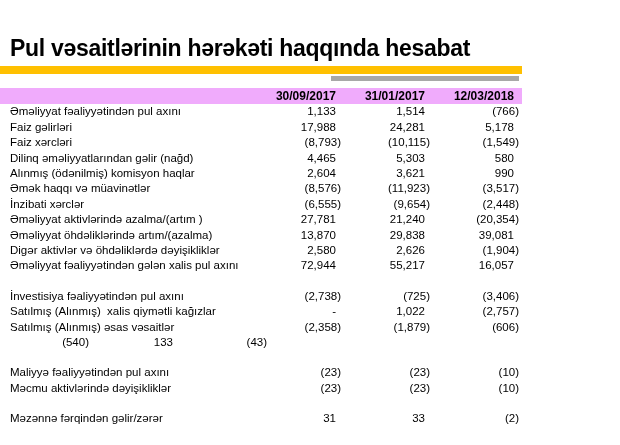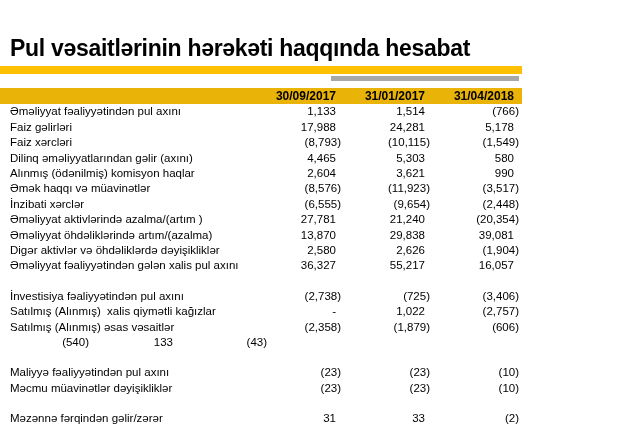--- a/index.html
+++ b/index.html
@@ -14,21 +14,21 @@
   .title {
     font-size: 23px; font-weight: bold; letter-spacing: -0.3px;
     padding: 6px 8px 0 10px; line-height: 1.25; white-space: nowrap;
   }
   .gold-bar { height: 8px; background: #FFC000; margin-top: 3px; }
   .gray-wrap { height: 7px; display: flex; justify-content: flex-end; align-items: center; margin-top: 1px; }
   .gray-bar { width: 188px; height: 5px; background: #A8A8A8; margin-right: 3px; }
 
   .table { margin-top: 6px; font-size: 11.5px; }
   .row { display: flex; height: 15.4px; align-items: center; padding-right: 3px; }
-  .row.header { background: #eab308; font-weight: bold; font-size: 12px; height: 16px; padding-left: 9px; }
+  .row.header { background: #f0abfc; font-weight: bold; font-size: 12px; height: 16px; padding-left: 9px; }
   .row.bold { font-weight: normal; }
   .row.spacer { height: 15px; }
   .cell.label { flex: 1; padding-left: 10px; white-space: pre; overflow: hidden; }
   .cell.num { width: 89px; text-align: right; white-space: nowrap; }
   .cell.num.pad { padding-right: 5px; }
 </style>
 </head>
 <body>
 
 <div class="page">
@@ -36,21 +36,21 @@
   <div class="gold-bar"></div>
   <div class="gray-wrap">
     <div class="gray-bar"></div>
   </div>
 
   <div class="table">
     <div class="row header">
       <div class="cell label"></div>
       <div class="cell num pad">30/09/2017</div>
       <div class="cell num pad">31/01/2017</div>
-      <div class="cell num pad">31/04/2018</div>
+      <div class="cell num pad">12/03/2018</div>
     </div>
     <div id="table-body">
         <div class="row bold">
           <div class="cell label">Əməliyyat fəaliyyətindən pul axını</div>
           <div class="cell num pad">1,133</div>
           <div class="cell num pad">1,514</div>
           <div class="cell num">(766)</div>
         </div>
         <div class="row">
           <div class="cell label">Faiz gəlirləri</div>
@@ -58,21 +58,21 @@
           <div class="cell num pad">24,281</div>
           <div class="cell num pad">5,178</div>
         </div>
         <div class="row">
           <div class="cell label">Faiz xərcləri</div>
           <div class="cell num">(8,793)</div>
           <div class="cell num">(10,115)</div>
           <div class="cell num">(1,549)</div>
         </div>
         <div class="row">
-          <div class="cell label">Dilinq əməliyyatlarından gəlir (axını)</div>
+          <div class="cell label">Dilinq əməliyyatlarından gəlir (nağd)</div>
           <div class="cell num pad">4,465</div>
           <div class="cell num pad">5,303</div>
           <div class="cell num pad">580</div>
         </div>
         <div class="row">
           <div class="cell label">Alınmış (ödənilmiş) komisyon haqlar</div>
           <div class="cell num pad">2,604</div>
           <div class="cell num pad">3,621</div>
           <div class="cell num pad">990</div>
         </div>
@@ -101,21 +101,21 @@
           <div class="cell num pad">39,081</div>
         </div>
         <div class="row bold">
           <div class="cell label">Digər aktivlər və öhdəliklərdə dəyişikliklər</div>
           <div class="cell num pad">2,580</div>
           <div class="cell num pad">2,626</div>
           <div class="cell num">(1,904)</div>
         </div>
         <div class="row bold">
           <div class="cell label">Əməliyyat fəaliyyətindən gələn xalis pul axını</div>
-          <div class="cell num pad">36,327</div>
+          <div class="cell num pad">72,944</div>
           <div class="cell num pad">55,217</div>
           <div class="cell num pad">16,057</div>
         </div>
         <div class="row spacer"></div>
         <div class="row bold">
           <div class="cell label">İnvestisiya fəaliyyətindən pul axını</div>
           <div class="cell num">(2,738)</div>
           <div class="cell num">(725)</div>
           <div class="cell num">(3,406)</div>
         </div>
@@ -137,21 +137,21 @@
           <div class="cell num">(43)</div>
         </div>
         <div class="row spacer"></div>
         <div class="row bold">
           <div class="cell label">Maliyyə fəaliyyətindən pul axını</div>
           <div class="cell num">(23)</div>
           <div class="cell num">(23)</div>
           <div class="cell num">(10)</div>
         </div>
         <div class="row">
-          <div class="cell label">Məcmu müavinətlər dəyişikliklər</div>
+          <div class="cell label">Məcmu aktivlərində dəyişikliklər</div>
           <div class="cell num">(23)</div>
           <div class="cell num">(23)</div>
           <div class="cell num">(10)</div>
         </div>
         <div class="row spacer"></div>
         <div class="row">
           <div class="cell label">Məzənnə fərqindən gəlir/zərər</div>
           <div class="cell num pad">31</div>
           <div class="cell num pad">33</div>
           <div class="cell num">(2)</div>

